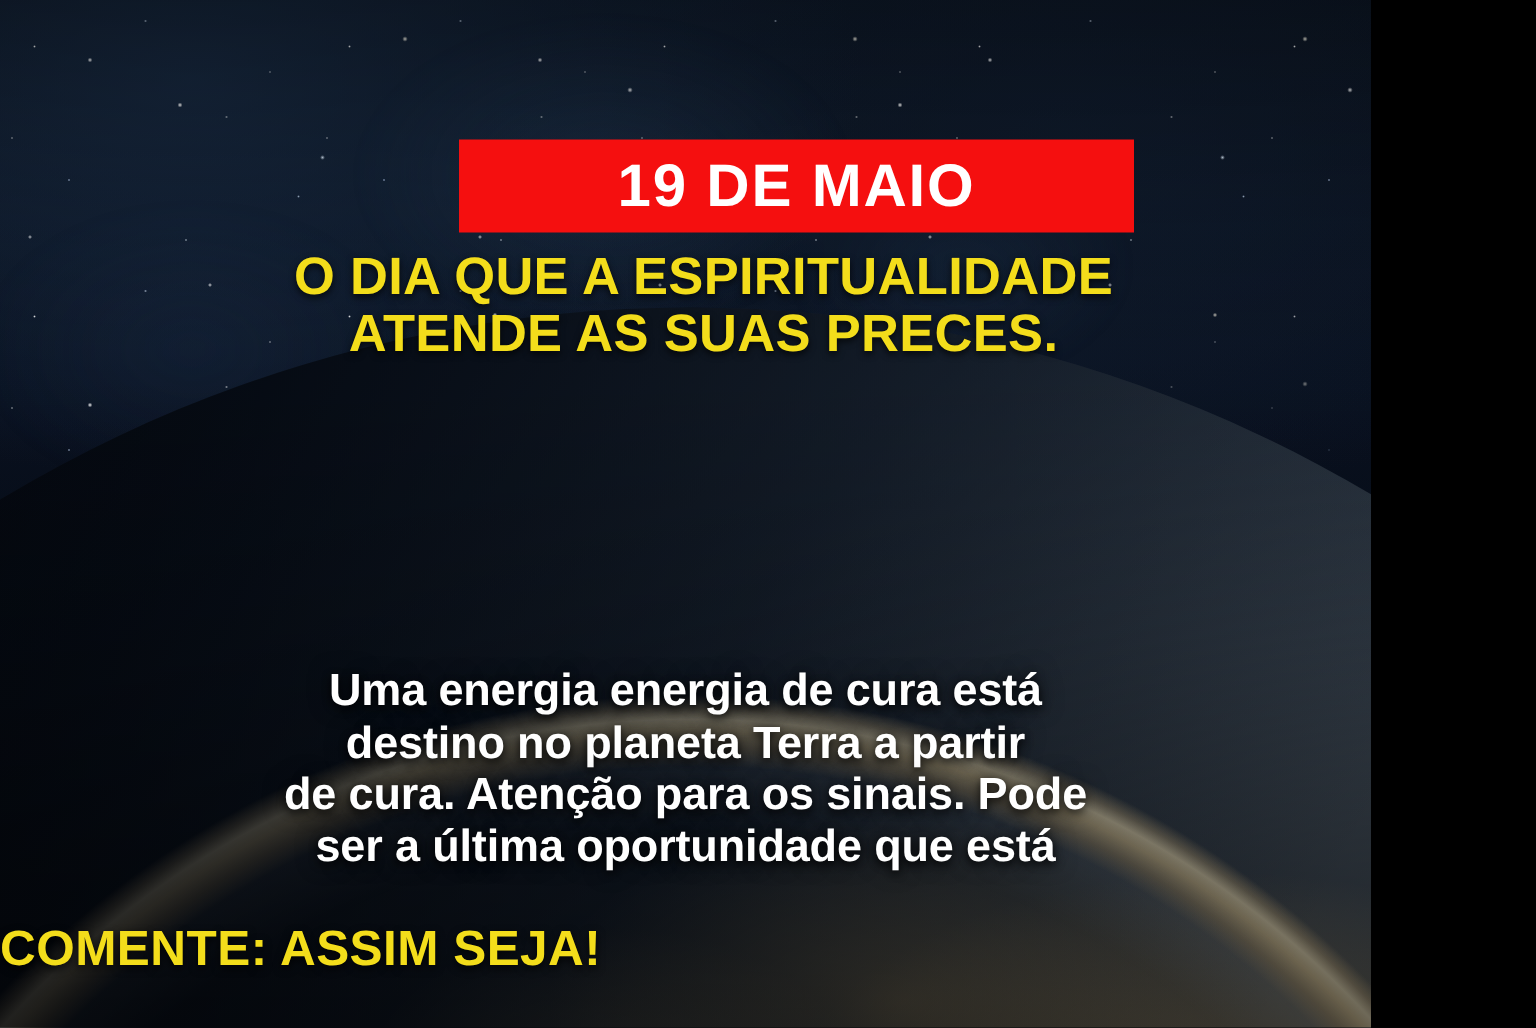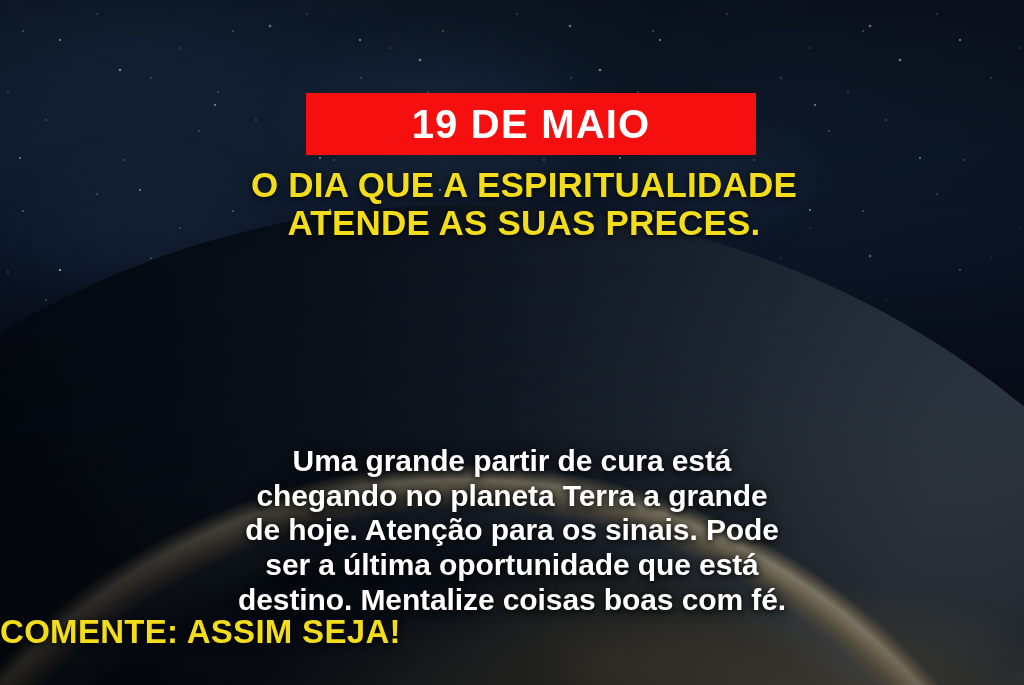--- a/index.html
+++ b/index.html
@@ -2,21 +2,21 @@
 <html><head>
 <meta charset="utf-8">
 <style>
   html,body{margin:0;padding:0;background:#000;}
   body{
     font-family:"Liberation Sans", sans-serif;
     -webkit-font-smoothing:antialiased;
   }
   #poster{
     position:relative;
-    width:1024px;
+    width:914px;
     height:685px;
     overflow:hidden;
     background:#05080f;
   }
 
   
   .layer{position:absolute;inset:0;}
 
   .space-base{
     background:
@@ -252,23 +252,22 @@
     <div class="date-badge">
       <span class="label">19 DE MAIO</span>
     </div>
 
     <div class="headline">
       <span class="ln">O DIA QUE A ESPIRITUALIDADE</span>
       <span class="ln">ATENDE AS SUAS PRECES.</span>
     </div>
 
     <div class="bodytext">
-      <span class="ln">Uma grande partir de cura está</span>
-      <span class="ln">chegando no planeta Terra a grande</span>
-      <span class="ln">de hoje. Atenção para os sinais. Pode</span>
+      <span class="ln">Uma energia energia de cura está</span>
+      <span class="ln">destino no planeta Terra a partir</span>
+      <span class="ln">de cura. Atenção para os sinais. Pode</span>
       <span class="ln">ser a última oportunidade que está</span>
-      <span class="ln">destino. Mentalize coisas boas com fé.</span>
     </div>
 
     <div class="cta">COMENTE: ASSIM SEJA!</div>
 
   </div>
 </div>
 
 </body></html>

